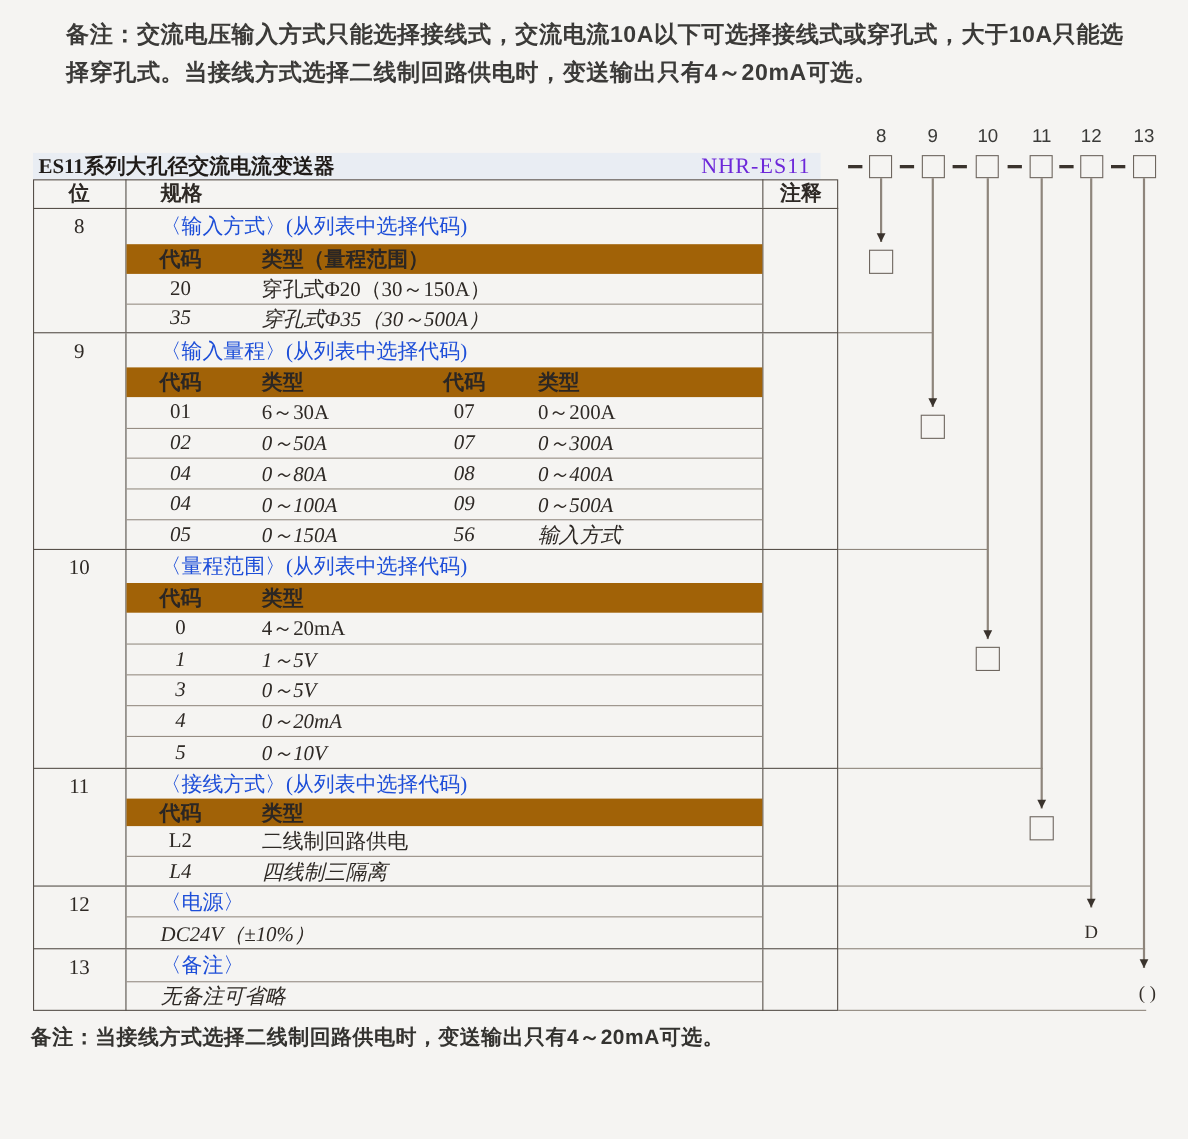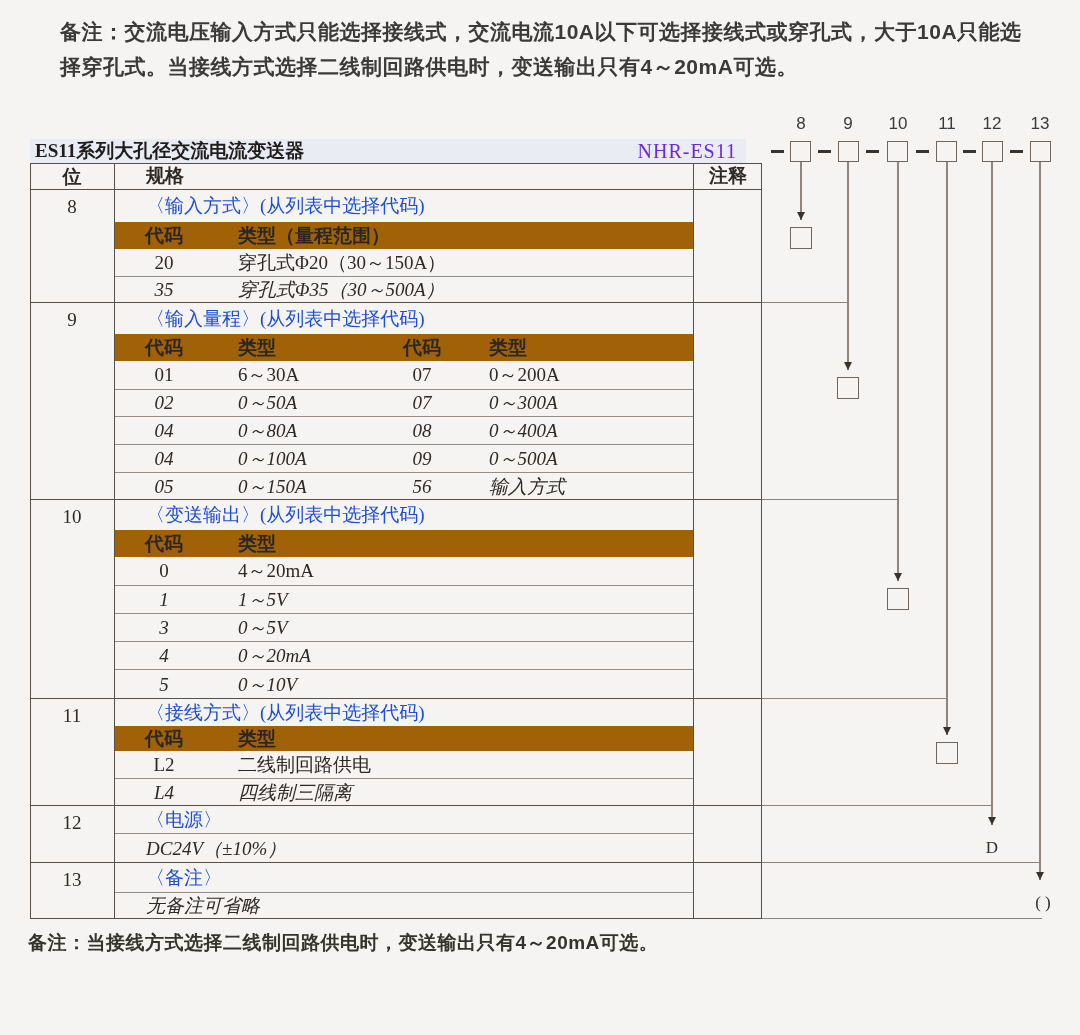--- a/index.html
+++ b/index.html
@@ -146,21 +146,21 @@
             <span class="code2">56</span>
             <span class="type2">输入方式</span>
           </div>
         </div>
         <div class="c-note"></div>
       </div>
 
       <div class="trow" style="height:199px">
         <div class="c-pos">10</div>
         <div class="c-spec">
-          <div class="spec-title" style="height:30px">〈变送输出〉(从列表中选择代码)</div>
+          <div class="spec-title" style="height:30px">〈量程范围〉(从列表中选择代码)</div>
           <div class="band" style="height:27px">
             <span class="code1">代码</span>
             <span class="type1">类型</span>
           </div>
           <div class="subrow" style="height:28px">
             <span class="code1">0</span>
             <span class="type1">4～20mA</span>
           </div>
           <div class="subrow sep" style="height:28px">
             <span class="code1">1</span>

